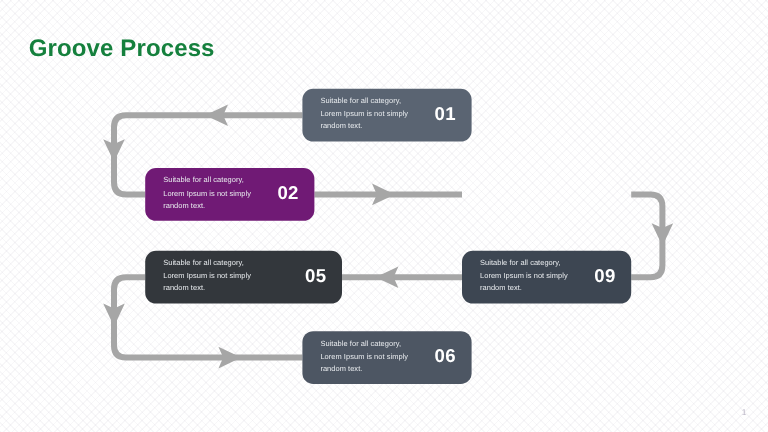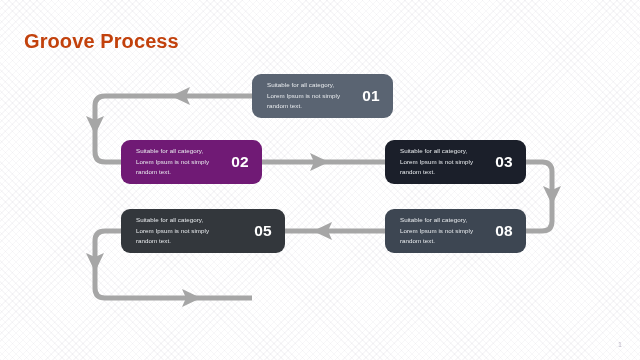--- a/index.html
+++ b/index.html
@@ -109,52 +109,52 @@
 
   <path d="M 385 231 L 262 231" fill="none" stroke="#a6a6a6" stroke-width="5" stroke-linecap="butt"></path>
   <path d="M 313 231 L 332 222 L 328 231 L 332 240 Z" fill="#a6a6a6"></path>
 
   <path d="M 121 231 L 105 231 Q 95 231 95 241 L 95 288 Q 95 298 105 298 L 252 298" fill="none" stroke="#a6a6a6" stroke-width="5" stroke-linecap="butt"></path>
   <path d="M 95 272 L 86 253 L 95 257 L 104 253 Z" fill="#a6a6a6"></path>
   <path d="M 201 298 L 182 289 L 186 298 L 182 307 Z" fill="#a6a6a6"></path>
 </svg>
 
 <div id="slide">
-  <div id="title" style="color: #c2410c;">Groove Process</div>
+  <div id="title" style="color: #15803d;">Groove Process</div>
 
   <div class="node" id="n0" style="left: 252px; top: 74px; width: 141px; height: 44px; background: rgb(90, 100, 114);">
     <span class="node-text">Suitable for all category,
 Lorem Ipsum is not simply
 random text.</span>
     <span class="node-number">01</span>
   </div>
 
   <div class="node" id="n1" style="left: 121px; top: 140px; width: 141px; height: 44px; background: #701a75;">
     <span class="node-text">Suitable for all category,
 Lorem Ipsum is not simply
 random text.</span>
     <span class="node-number">02</span>
   </div>
 
-  <div class="node" id="n2" style="left: 385px; top: 140px; width: 141px; height: 44px; background: rgb(27, 31, 42);">
-    <span class="node-text">Suitable for all category,
-Lorem Ipsum is not simply
-random text.</span>
-    <span class="node-number">03</span>
-  </div>
 
   <div class="node" id="n3" style="left: 385px; top: 209px; width: 141px; height: 44px; background: rgb(61, 70, 82);">
     <span class="node-text">Suitable for all category,
 Lorem Ipsum is not simply
 random text.</span>
-    <span class="node-number">08</span>
+    <span class="node-number">09</span>
   </div>
 
   <div class="node" id="n4" style="left: 121px; top: 209px; width: 164px; height: 44px; background: rgb(51, 55, 60);">
     <span class="node-text">Suitable for all category,
 Lorem Ipsum is not simply
 random text.</span>
     <span class="node-number">05</span>
   </div>
 
+  <div class="node" id="n5" style="left: 252px; top: 276px; width: 141px; height: 44px; background: rgb(77, 86, 99);">
+    <span class="node-text">Suitable for all category,
+Lorem Ipsum is not simply
+random text.</span>
+    <span class="node-number">06</span>
+  </div>
 
   <div id="page-number">1</div>
 </div>
 
 </body></html>

